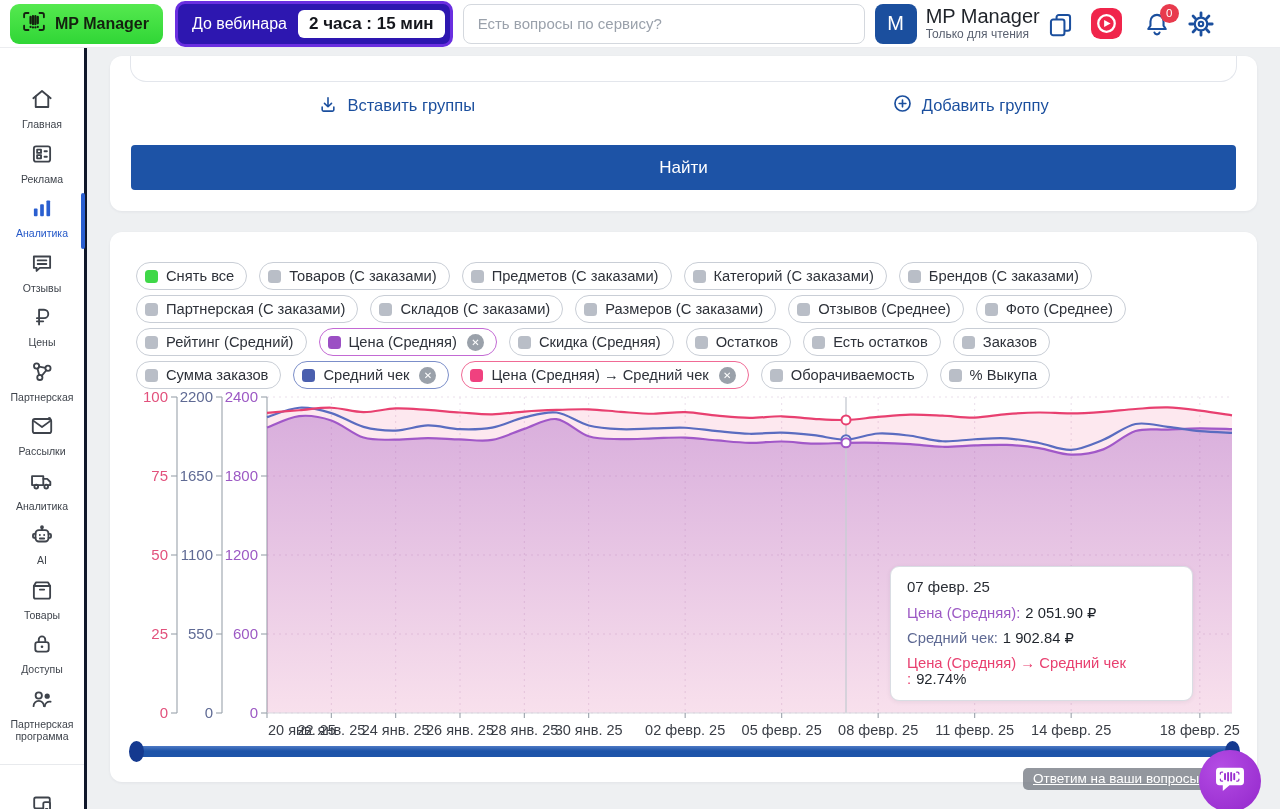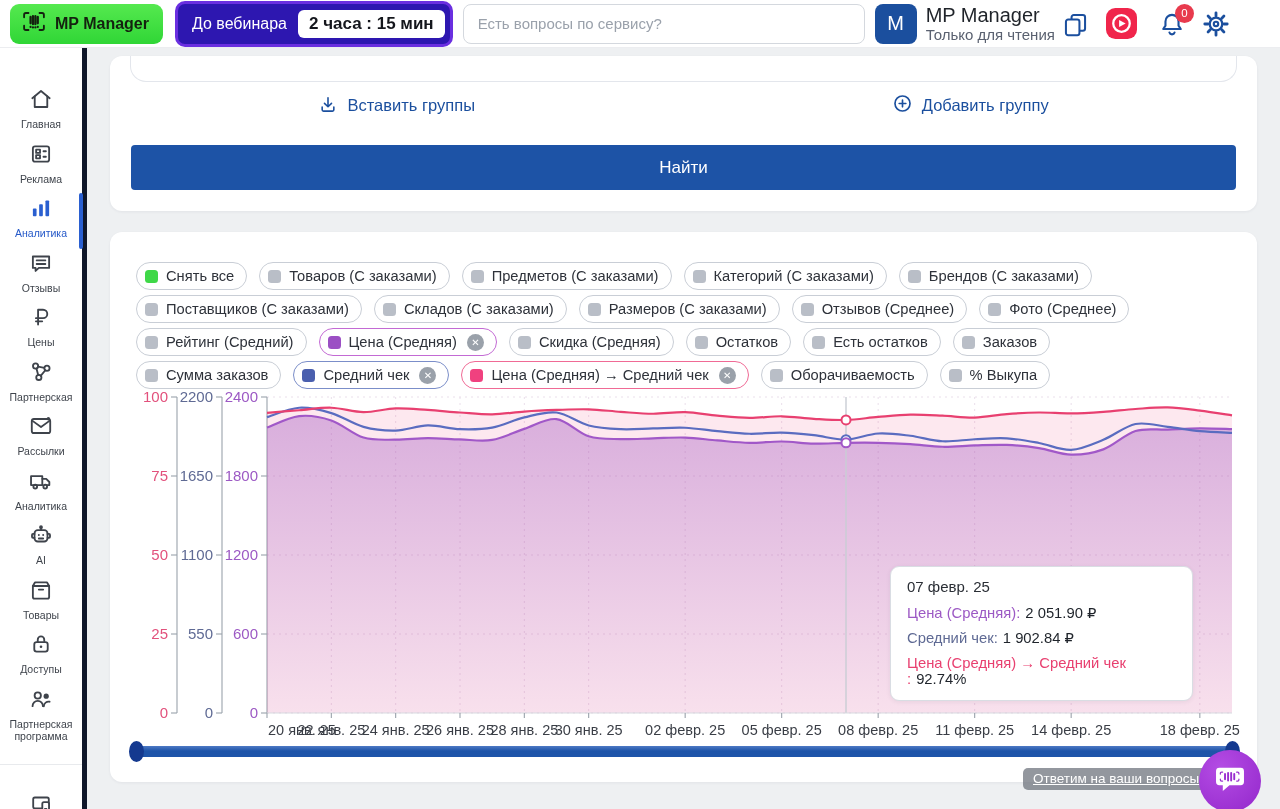--- a/index.html
+++ b/index.html
@@ -12,26 +12,26 @@
   .webinar { margin-left:12px; height:46px; border-radius:10px; background:#2d17b0; border:3px solid #6a2fe0; display:flex; align-items:center; padding:0 5px 0 14px; gap:11px; cursor:pointer; }
   .webinar-label { color:#fff; font-size:16px; }
   .webinar-timer { background:#fff; border-radius:6px; padding:4px 11px; font-size:17px; font-weight:bold; color:#14161c; white-space:nowrap; }
   .search-wrap { margin-left:10px; }
   .search-input { width:402px; height:40px; border:1.5px solid #d4d8de; border-radius:8px; font-size:15px; padding:0 14px; color:#333; outline:none; font-family:inherit; }
   .search-input::placeholder { color:#9aa1ab; }
   .account { margin-left:10px; display:flex; align-items:center; }
   .avatar { width:42px; height:40px; background:#1b4f9e; border-radius:8px; color:#fff; font-size:20px; display:flex; align-items:center; justify-content:center; cursor:pointer; }
   .acc-text { margin-left:9px; }
   .acc-name { font-size:20px; color:#1f2329; line-height:21px; }
-  .acc-mode { font-size:15px; color:#5a6170; }
+  .acc-mode { font-size:12px; color:#5a6170; }
   .hdr-icon { margin-left:17px; cursor:pointer; display:flex; align-items:center; position:relative; }
   .badge { position:absolute; top:-6px; right:-8px; width:19px; height:19px; border-radius:50%; background:#e83a4d; color:#fff; font-size:11.5px; display:flex; align-items:center; justify-content:center; }
 
   
-  .sidebar { position:absolute; top:48px; left:0; width:87px; height:761px; background:#fff; border-right:5px solid #0f172a; z-index:10; padding-top:38px; display:flex; flex-direction:column; align-items:center; }
+  .sidebar { position:absolute; top:48px; left:0; width:87px; height:761px; background:#fff; border-right:3px solid #0f172a; z-index:10; padding-top:38px; display:flex; flex-direction:column; align-items:center; }
   .side-item { width:100%; height:54.5px; display:flex; flex-direction:column; align-items:center; justify-content:flex-start; cursor:pointer; position:relative; flex:none; }
   .side-item.tall { height:70px; }
   .side-label { font-size:10.5px; color:#3f444c; margin-top:2px; text-align:center; line-height:12px; padding:0 2px; }
   .side-item.active .side-label { color:#2458c8; }
   .side-indicator { position:absolute; right:-1px; top:-2px; width:4px; height:56px; background:#2a5fd0; border-radius:2px; }
   .side-divider { width:100%; border-top:1px solid #e8eaed; margin-top:8px; flex:none; }
   .side-bottom { margin-top:26px; flex:none; cursor:pointer; }
 
   
   .card { position:absolute; background:#fff; border-radius:12px; box-shadow:0 1px 3px rgba(30,40,60,.06); }
@@ -284,21 +284,21 @@
           <span>Категорий (С заказами)</span>
         </div>
         <div class="chip">
           <span class="chip-box" style="background:#b9bec7"></span>
           <span>Брендов (С заказами)</span>
         </div>
       </div>
       <div class="chip-row">
         <div class="chip">
           <span class="chip-box" style="background:#b9bec7"></span>
-          <span>Поставщиков (С заказами)</span>
+          <span>Партнерская (С заказами)</span>
         </div>
         <div class="chip">
           <span class="chip-box" style="background:#b9bec7"></span>
           <span>Складов (С заказами)</span>
         </div>
         <div class="chip">
           <span class="chip-box" style="background:#b9bec7"></span>
           <span>Размеров (С заказами)</span>
         </div>
         <div class="chip">

